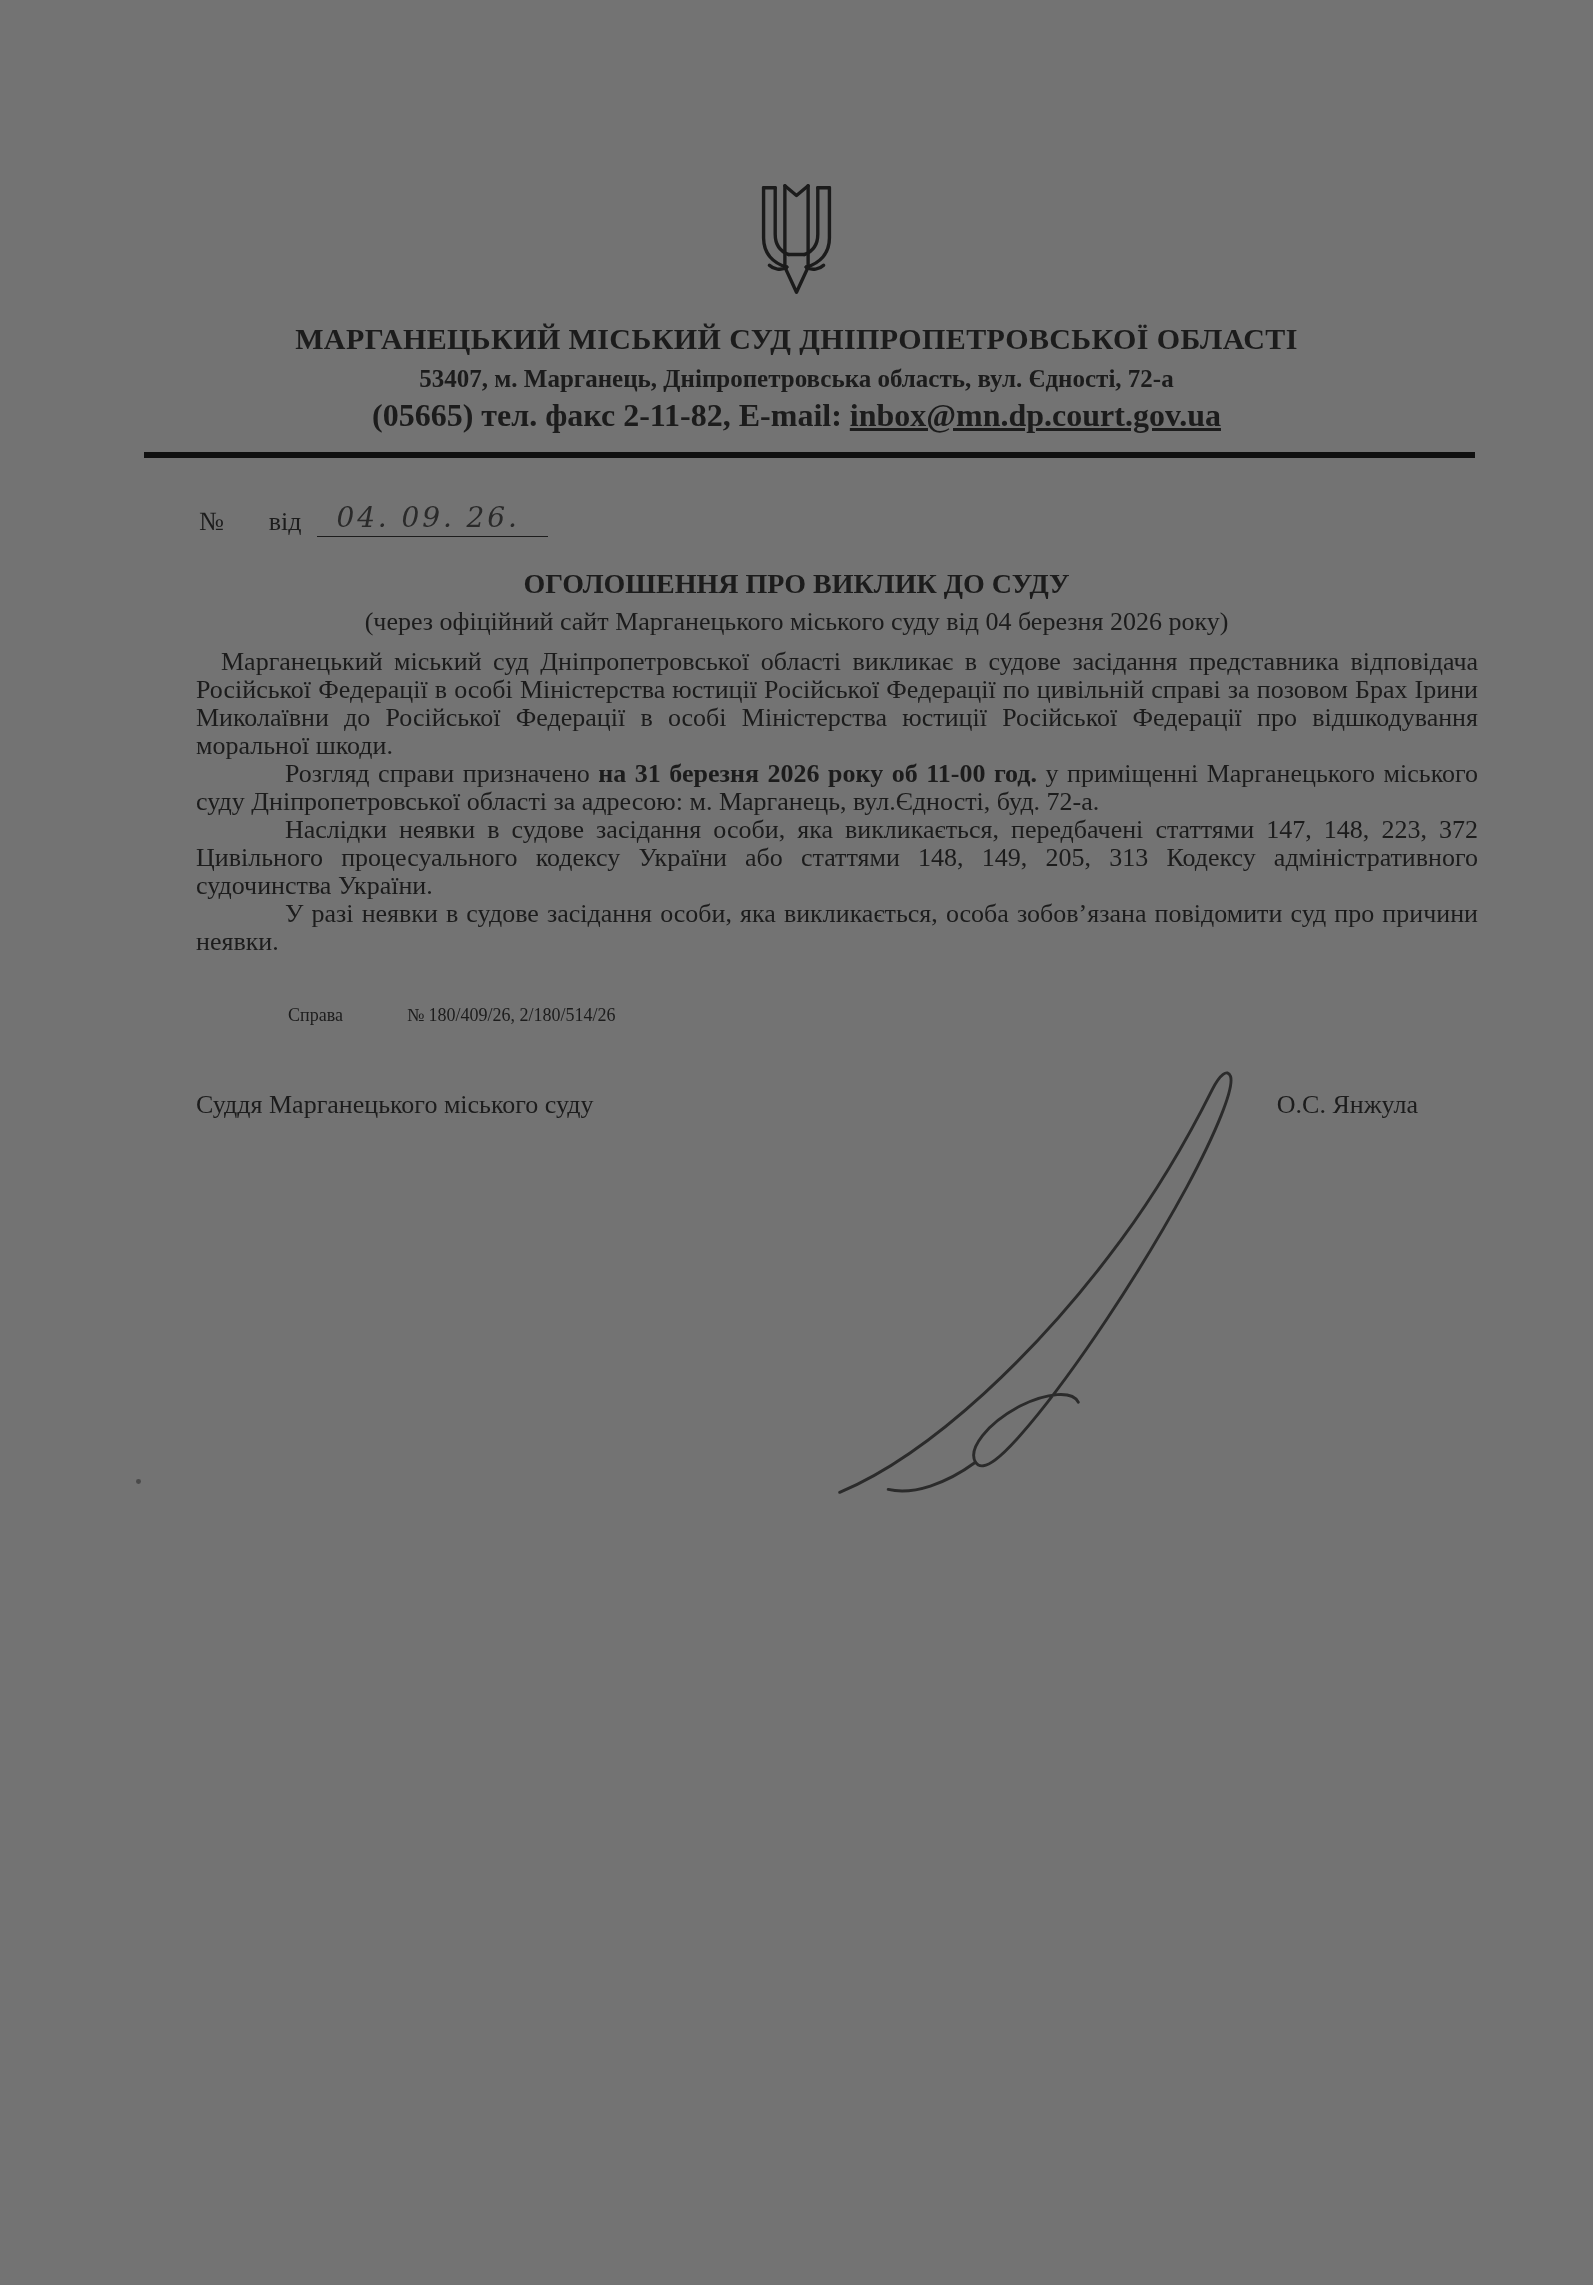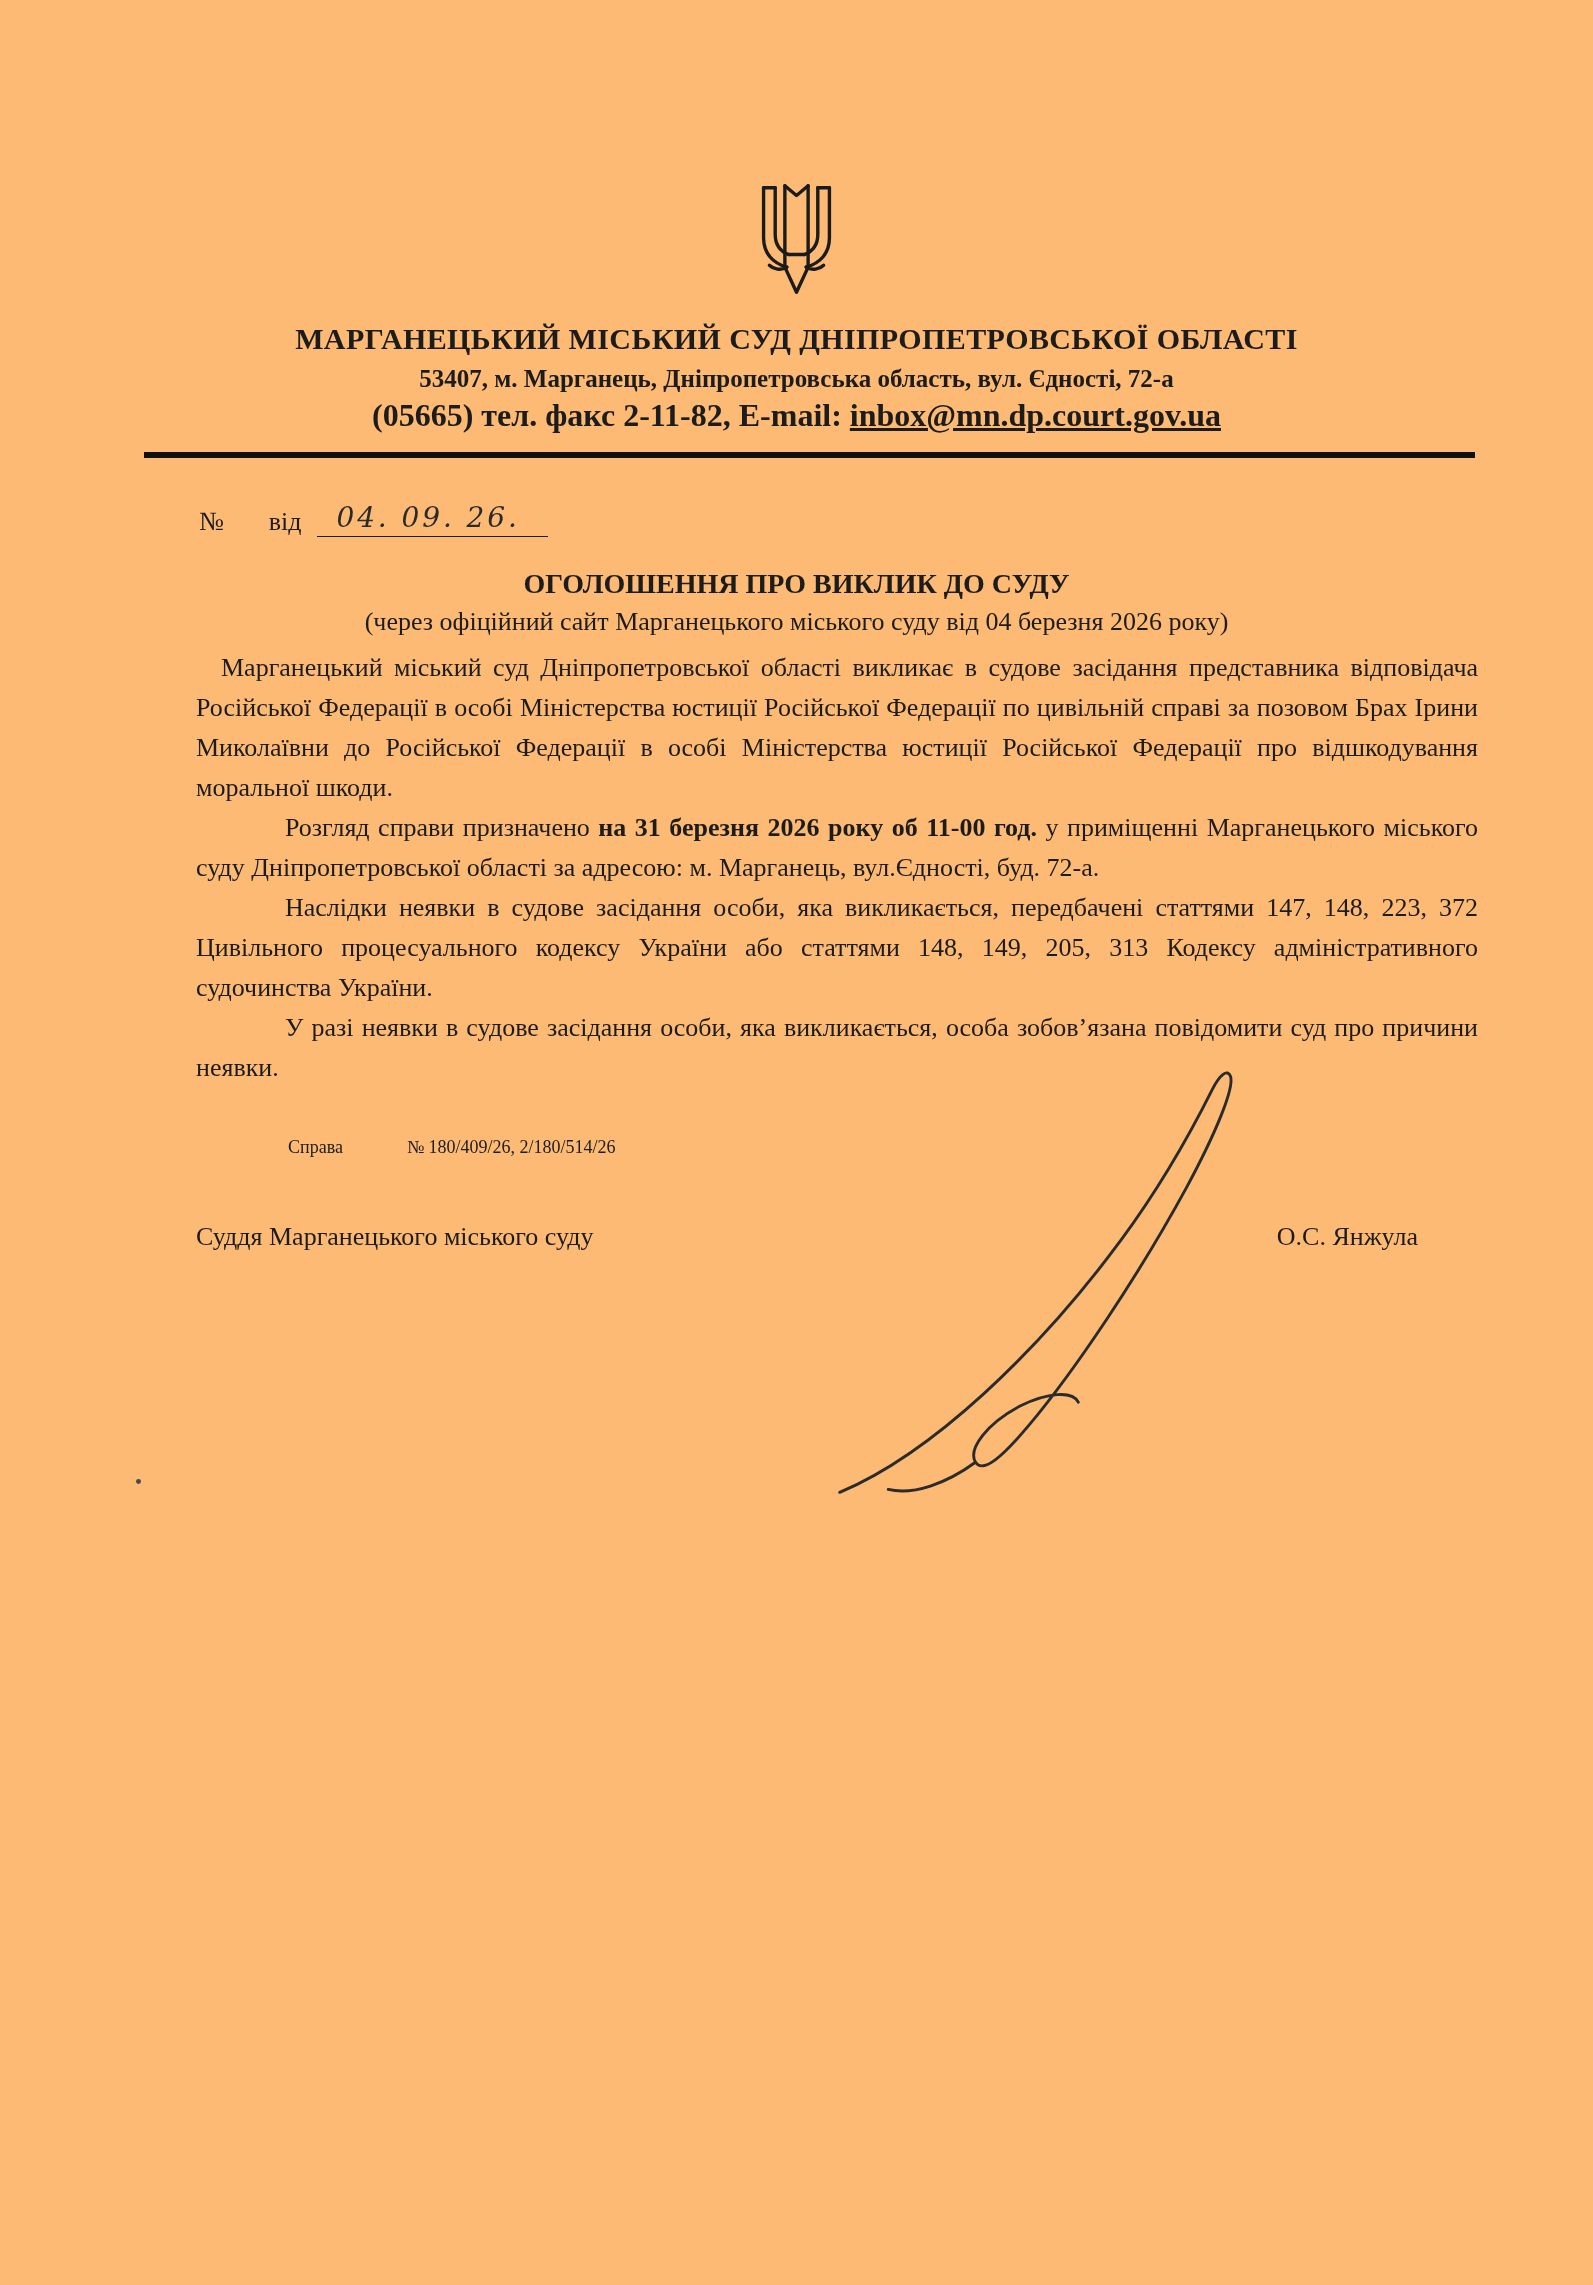--- a/index.html
+++ b/index.html
@@ -1,20 +1,20 @@
 <!DOCTYPE html>
 <html><head>
 <meta charset="utf-8">
 <style>
   * { margin:0; padding:0; box-sizing:border-box; }
   html,body { background:#ffffff; }
   .page {
     position:relative;
     width:1593px; height:2285px;
-    background:#fdba74;
+    background:#737373;
     color:#1c1c1c;
     font-family:"Liberation Serif", serif;
     overflow:hidden;
   }
   .emblem-wrap { display:flex; justify-content:center; padding-top:180px; }
   .court-name {
     text-align:center; font-weight:bold; font-size:30px;
     margin-top:15.5px; letter-spacing:0.4px;
   }
   .court-address { text-align:center; font-weight:bold; font-size:25px; margin-top:9.7px; }
@@ -34,21 +34,21 @@
   .ref-vid { margin-left:45px; }
   .ref-date {
     display:inline-block; width:231px; border-bottom:1.9px solid #1c1c1c;
     margin-left:15.5px; padding:0 0 1.9px 19.4px; overflow:hidden;
   }
 
   .doc-title { text-align:center; font-size:28px; font-weight:bold; margin-top:31px; }
   .doc-subtitle { text-align:center; font-size:26px; margin-top:6.8px; }
 
   .body-text {
-    margin:0 115px 0 196px; font-size:26px; line-height:40px;
+    margin:0 115px 0 196px; font-size:26px; line-height:28px;
     text-align:justify;
   }
   .p-first { text-indent:25px; margin-top:10.7px; }
   .p-indent { text-indent:89px; }
   .bold-inline { font-weight:bold; }
 
   .case-line { margin:49px 0 0 288px; font-size:18px; }
   .case-value { margin-left:64px; }
 
   .judge-line {

